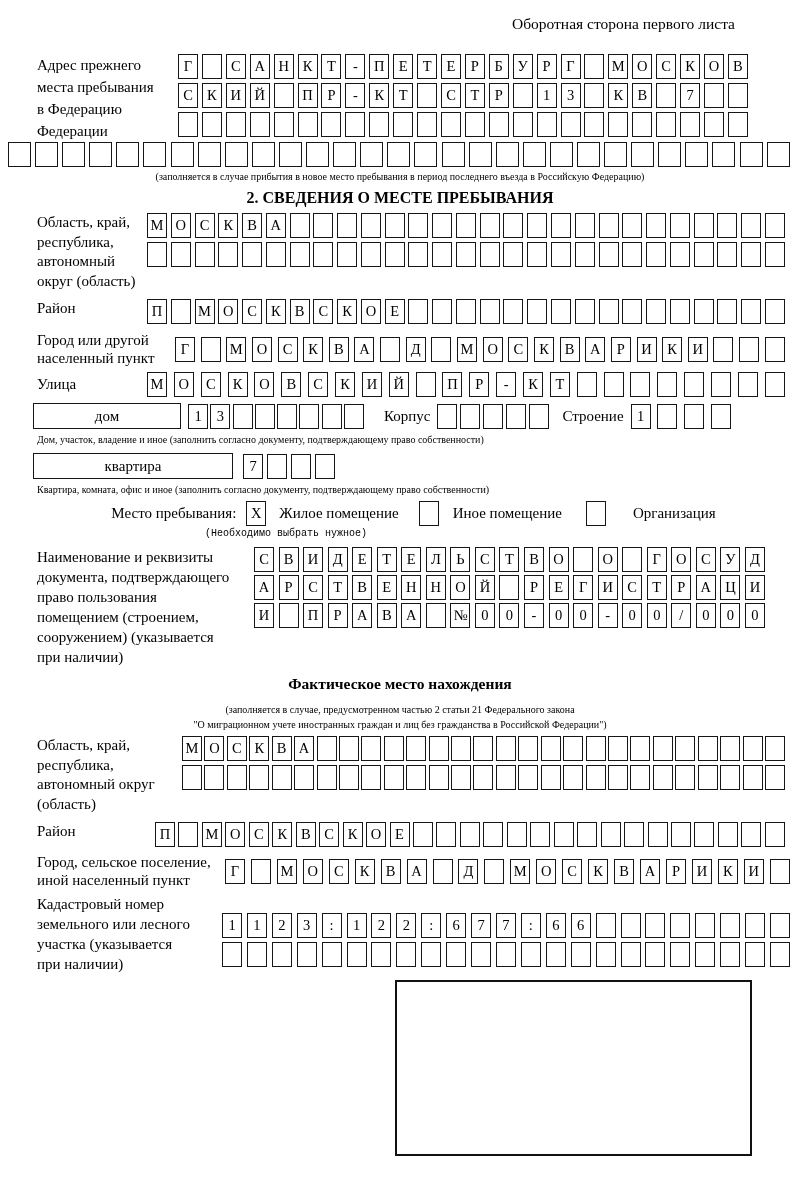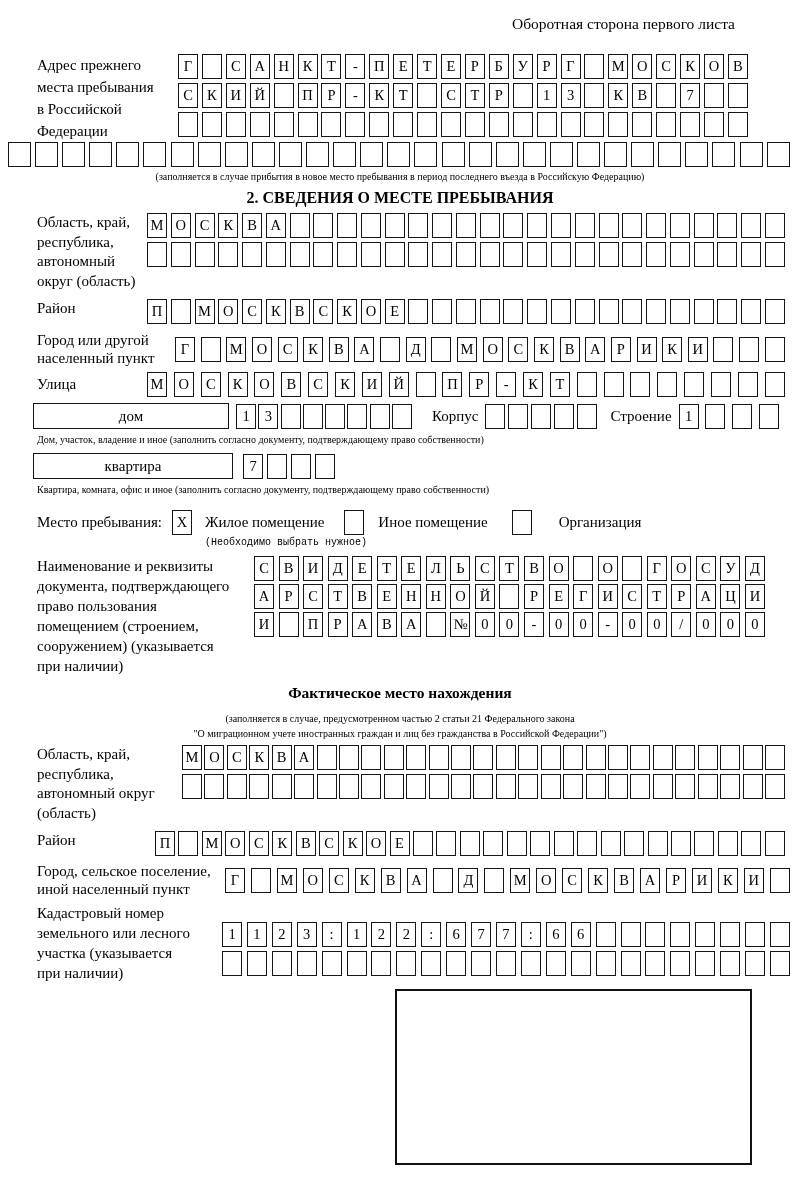--- a/index.html
+++ b/index.html
@@ -33,21 +33,21 @@
 </head>
 <body>
 
 <div class="page">
 
   <div class="hdr">Оборотная сторона первого листа</div>
 
   <div class="frow" style="margin-top:21px;">
     <div class="lbl lh22" style="width:168px;">Адрес прежнего
 места пребывания
-в Российской
+в Федерацию
 Федерации</div>
     <div class="grid">
       <div class="boxrow w570">
           <span class="cb">Г</span>
           <span class="cb"></span>
           <span class="cb">С</span>
           <span class="cb">А</span>
           <span class="cb">Н</span>
           <span class="cb">К</span>
           <span class="cb">Т</span>
@@ -313,21 +313,21 @@
         <span class="cb"></span>
         <span class="cb"></span>
         <span class="cb"></span>
         <span class="cb"></span>
         <span class="cb"></span>
         <span class="cb"></span>
       </div>
   </div>
 
   <div class="frow vcenter" style="margin-top:6px;margin-left:23px;">
-    <div class="widebox" style="width:196px;">дом</div>
+    <div class="widebox" style="width:148px;">дом</div>
     <div class="inlinegrp" style="width:176px;margin-left:7px;">
         <span class="cb">1</span>
         <span class="cb">3</span>
         <span class="cb"></span>
         <span class="cb"></span>
         <span class="cb"></span>
         <span class="cb"></span>
         <span class="cb"></span>
         <span class="cb"></span>
       </div>
@@ -353,21 +353,21 @@
     <div class="widebox" style="width:200px;">квартира</div>
     <div class="inlinegrp" style="width:92px;margin-left:10px;">
         <span class="cb">7</span>
         <span class="cb"></span>
         <span class="cb"></span>
         <span class="cb"></span>
       </div>
   </div>
   <div class="note" style="margin-top:5px;margin-left:27px;">Квартира, комната, офис и иное (заполнить согласно документу, подтверждающему право собственности)</div>
 
-  <div class="frow vcenter" style="margin-top:15px;margin-left:27px;">
+  <div class="frow vcenter" style="margin-top:6px;margin-left:27px;justify-content:center;">
     <span>Место пребывания:</span>
     <span class="cb" style="margin-left:10px;">X</span>
     <span style="margin-left:13px;">Жилое помещение</span>
     <span class="cb" style="margin-left:20px;"></span>
     <span style="margin-left:14px;">Иное помещение</span>
     <span class="cb" style="margin-left:24px;"></span>
     <span style="margin-left:27px;">Организация</span>
   </div>
   <div class="note" style="margin-top:2px;margin-left:195px;font-family:Liberation Mono, monospace;">(Необходимо выбрать нужное)</div>
 

